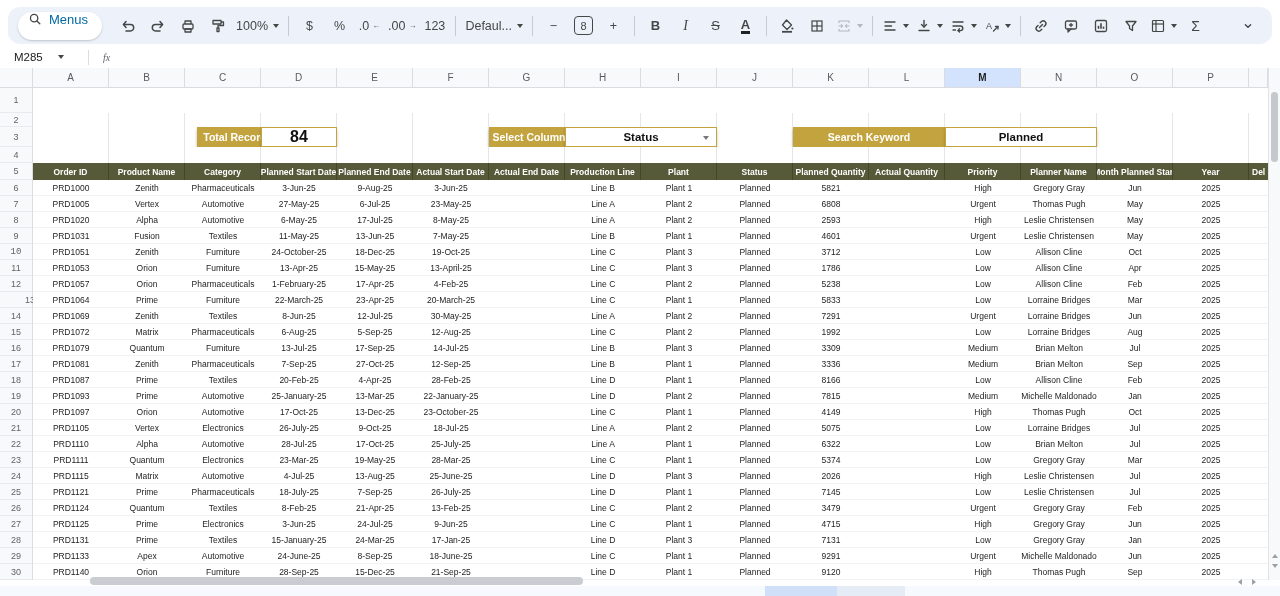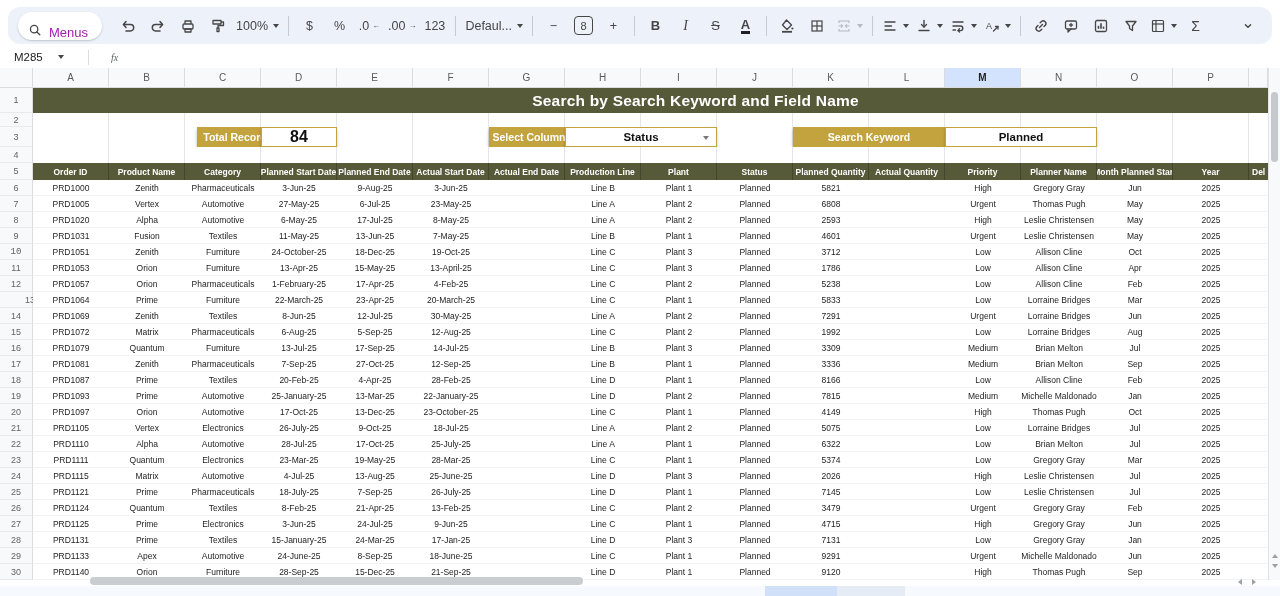--- a/index.html
+++ b/index.html
@@ -7,42 +7,42 @@
        font-family:"Liberation Sans",sans-serif;position:relative;}
 
   
   .toolbar{position:absolute;left:8px;top:7px;width:1264px;height:37px;background:#edf2fa;
            border-radius:12px;display:flex;align-items:center;padding:0 10px;box-sizing:border-box;
            gap:1px;color:#444746;}
   .tbtn{height:26px;min-width:23px;display:flex;align-items:center;justify-content:center;
         border-radius:4px;font-size:12.5px;gap:2px;padding:0 3px;white-space:nowrap;}
   .tbtn svg{display:block;}
   .pill{background:#fff;border-radius:16px;height:28px;padding:0 14px 0 10px;display:flex;
-        align-items:flex-end;gap:7px;box-shadow:0 1px 2px rgba(60,64,67,.25);font-size:13px;
-        color:#a21caf;margin-right:10px;}
+        align-items:flex-start;gap:7px;box-shadow:0 1px 2px rgba(60,64,67,.25);font-size:13px;
+        color:#0369a1;margin-right:10px;}
   .sep{width:1px;height:20px;background:#c6cad2;margin:0 5px;flex:none;}
   .caret{width:0;height:0;border-left:3.5px solid transparent;border-right:3.5px solid transparent;
          border-top:4px solid #444746;margin-left:3px;}
   .caret.dis{border-top-color:#b4b8bf;}
   .bold{font-weight:bold;font-size:13px;}
   .ital{font-style:italic;font-family:"Liberation Serif",serif;font-size:14px;}
   .strike{text-decoration:line-through;font-size:13px;}
   .acolor{font-size:13px;font-weight:bold;border-bottom:3px solid #202124;line-height:13px;}
   .sizebox{width:17px;height:17px;border:1.5px solid #444746;border-radius:4px;display:flex;
            align-items:center;justify-content:center;font-size:11px;}
   .decarrow{font-size:8px;margin-left:1px;}
   .sigma{font-size:14px;}
   .disabled{color:#b4b8bf;}
   .tb-end{margin-left:auto;}
 
   
   .fbar{position:absolute;top:45px;left:0;width:1280px;height:24px;background:#fff;display:flex;
         align-items:center;color:#202124;}
   .namebox{display:flex;align-items:center;gap:12px;padding-left:14px;width:62px;font-size:11.5px;}
-  .fx{font-style:italic;font-family:"Liberation Serif",serif;color:#5f6368;font-size:10px;margin-left:22px;}
+  .fx{font-style:italic;font-family:"Liberation Serif",serif;color:#5f6368;font-size:10px;margin-left:14px;}
   .fdiv{width:1px;height:15px;background:#dadce0;margin-left:12px;}
 
   
   .sheet{position:absolute;top:68px;left:0;width:1280px;height:528px;background:#fff;}
   .corner{position:absolute;left:0;top:0;width:33px;height:20px;background:#f8f9fa;
           border-right:1px solid #dadce0;border-bottom:1px solid #dadce0;box-sizing:border-box;}
   .colheads{position:absolute;left:33px;top:0;height:20px;display:flex;}
   .colh{width:76px;height:20px;box-sizing:border-box;border-right:1px solid #dadce0;
         border-bottom:1px solid #dadce0;background:#f8f9fa;font-size:10px;color:#575b5f;
         display:flex;align-items:center;justify-content:center;}
@@ -363,21 +363,20 @@
       <div class="rown" style="height: 16px;">23</div>
       <div class="rown" style="height: 16px;">24</div>
       <div class="rown" style="height: 16px;">25</div>
       <div class="rown" style="height: 16px;">26</div>
       <div class="rown" style="height: 16px;">27</div>
       <div class="rown" style="height: 16px;">28</div>
       <div class="rown" style="height: 16px;">29</div>
       <div class="rown" style="height: 16px;">30</div>
     </div>
 
-  <div class="titlebar">Search by Search Keyword and Field Name</div>
 
   <div class="gridband row2"></div>
 
   <div class="gridband controlsrow">
     <div class="glabel" style="left:164px;width:76px">Total Record</div>
     <div class="gvalue big" style="left:228px;width:76px">84</div>
     <div class="glabel" style="left:456px;width:80px">Select Column</div>
     <div class="gvalue" style="left:532px;width:152px">
       <span>Status</span>
       <span class="dd-caret"></span>

